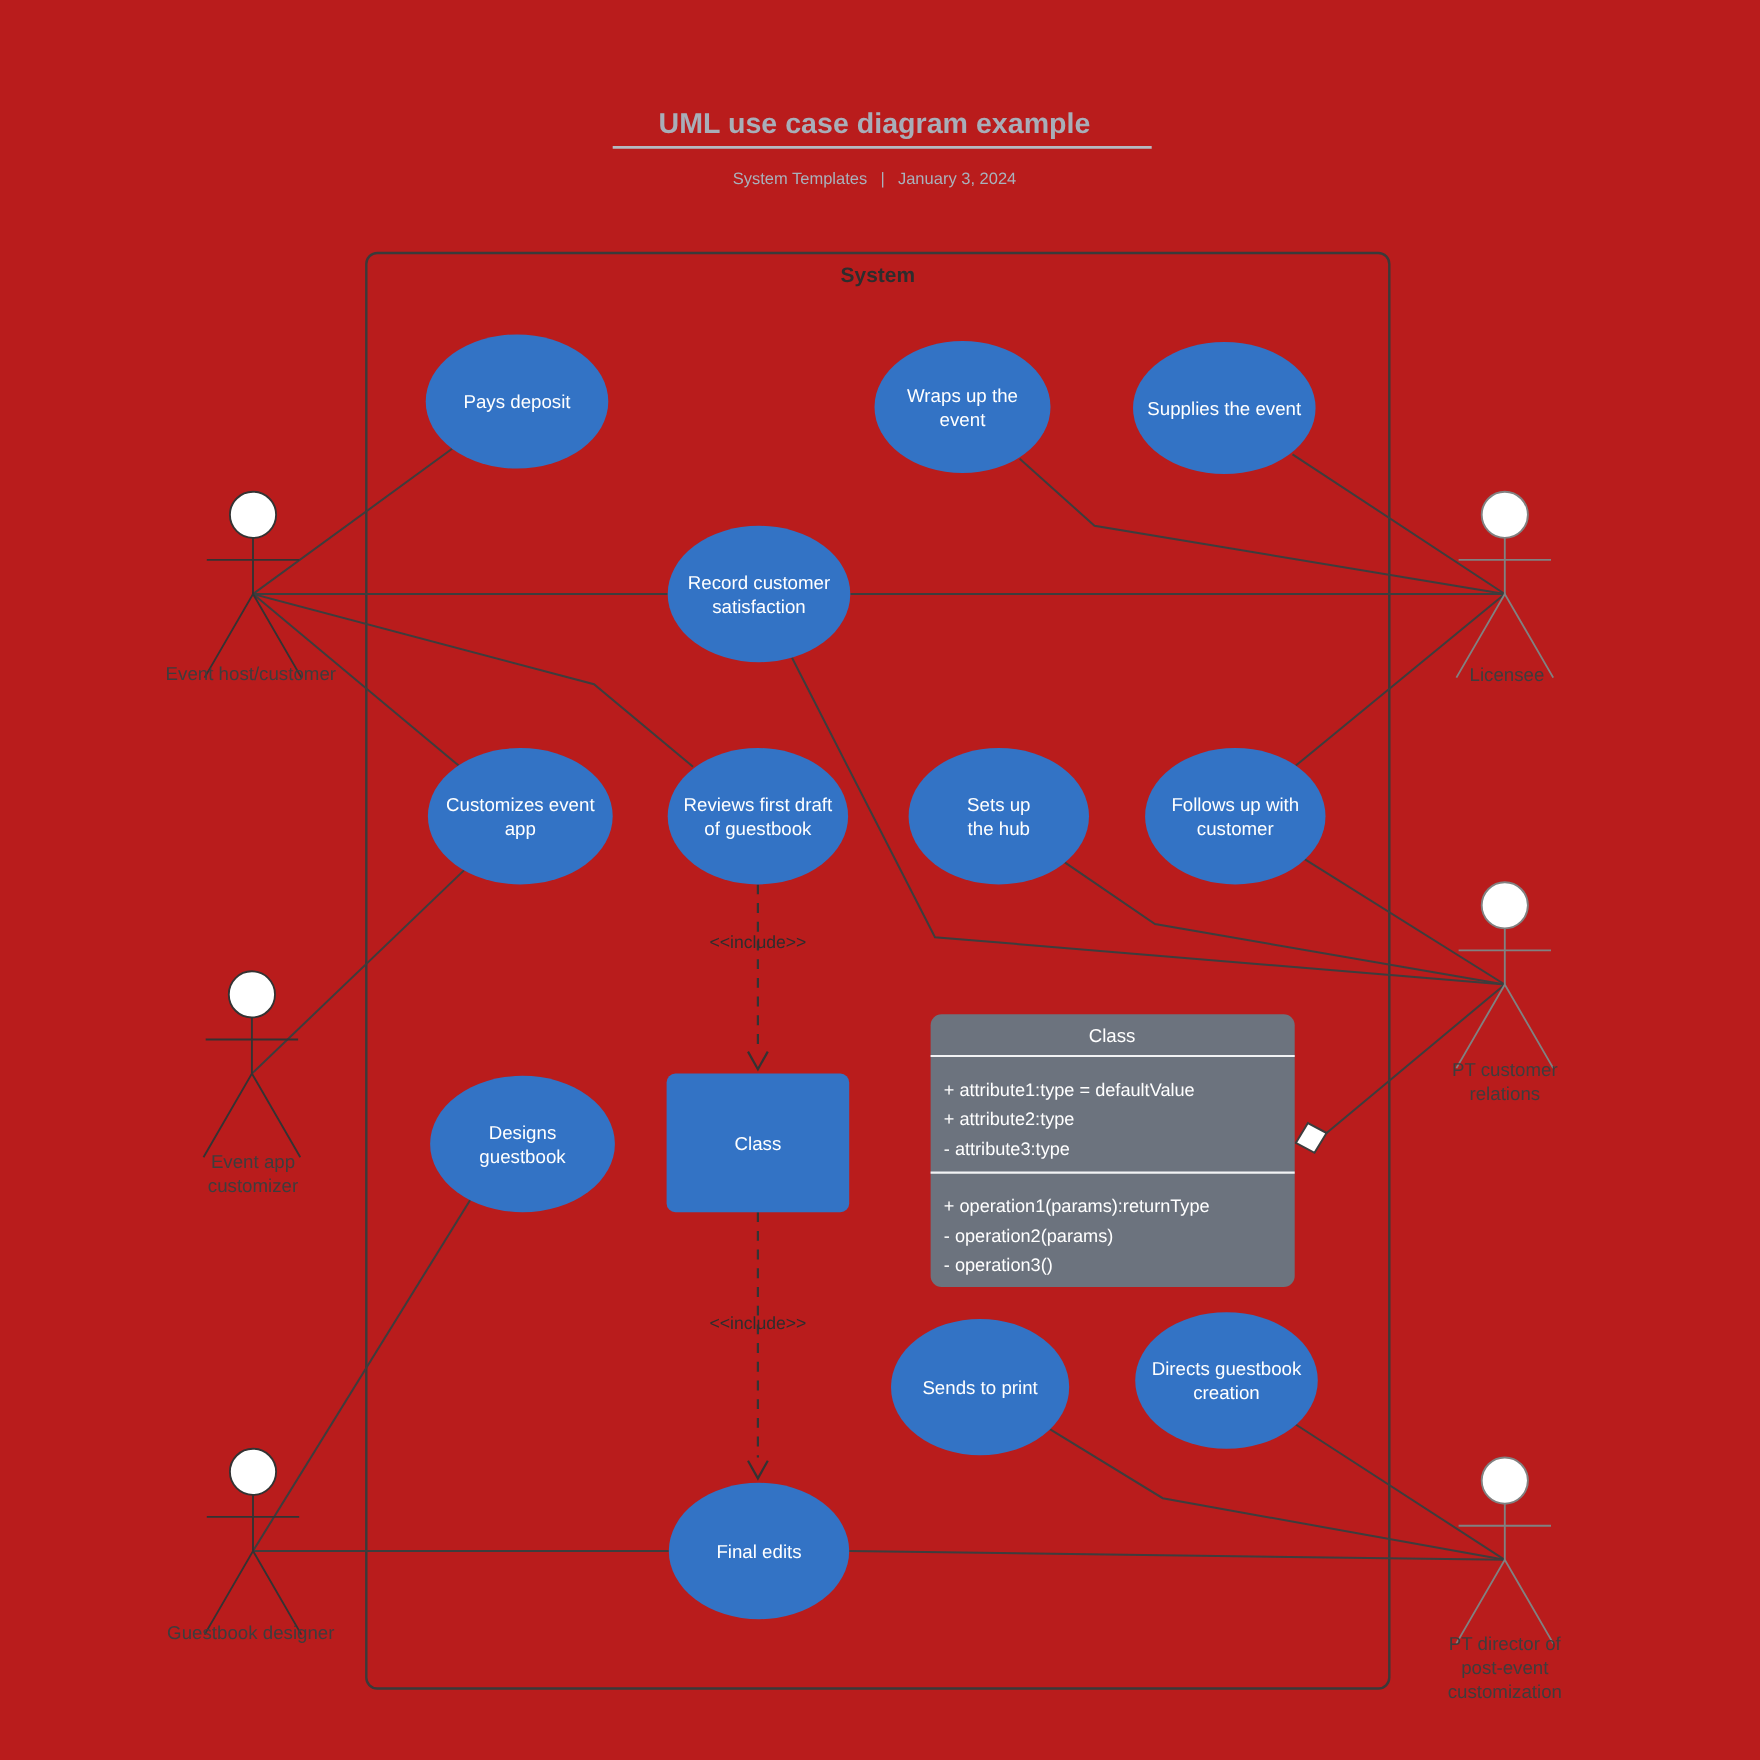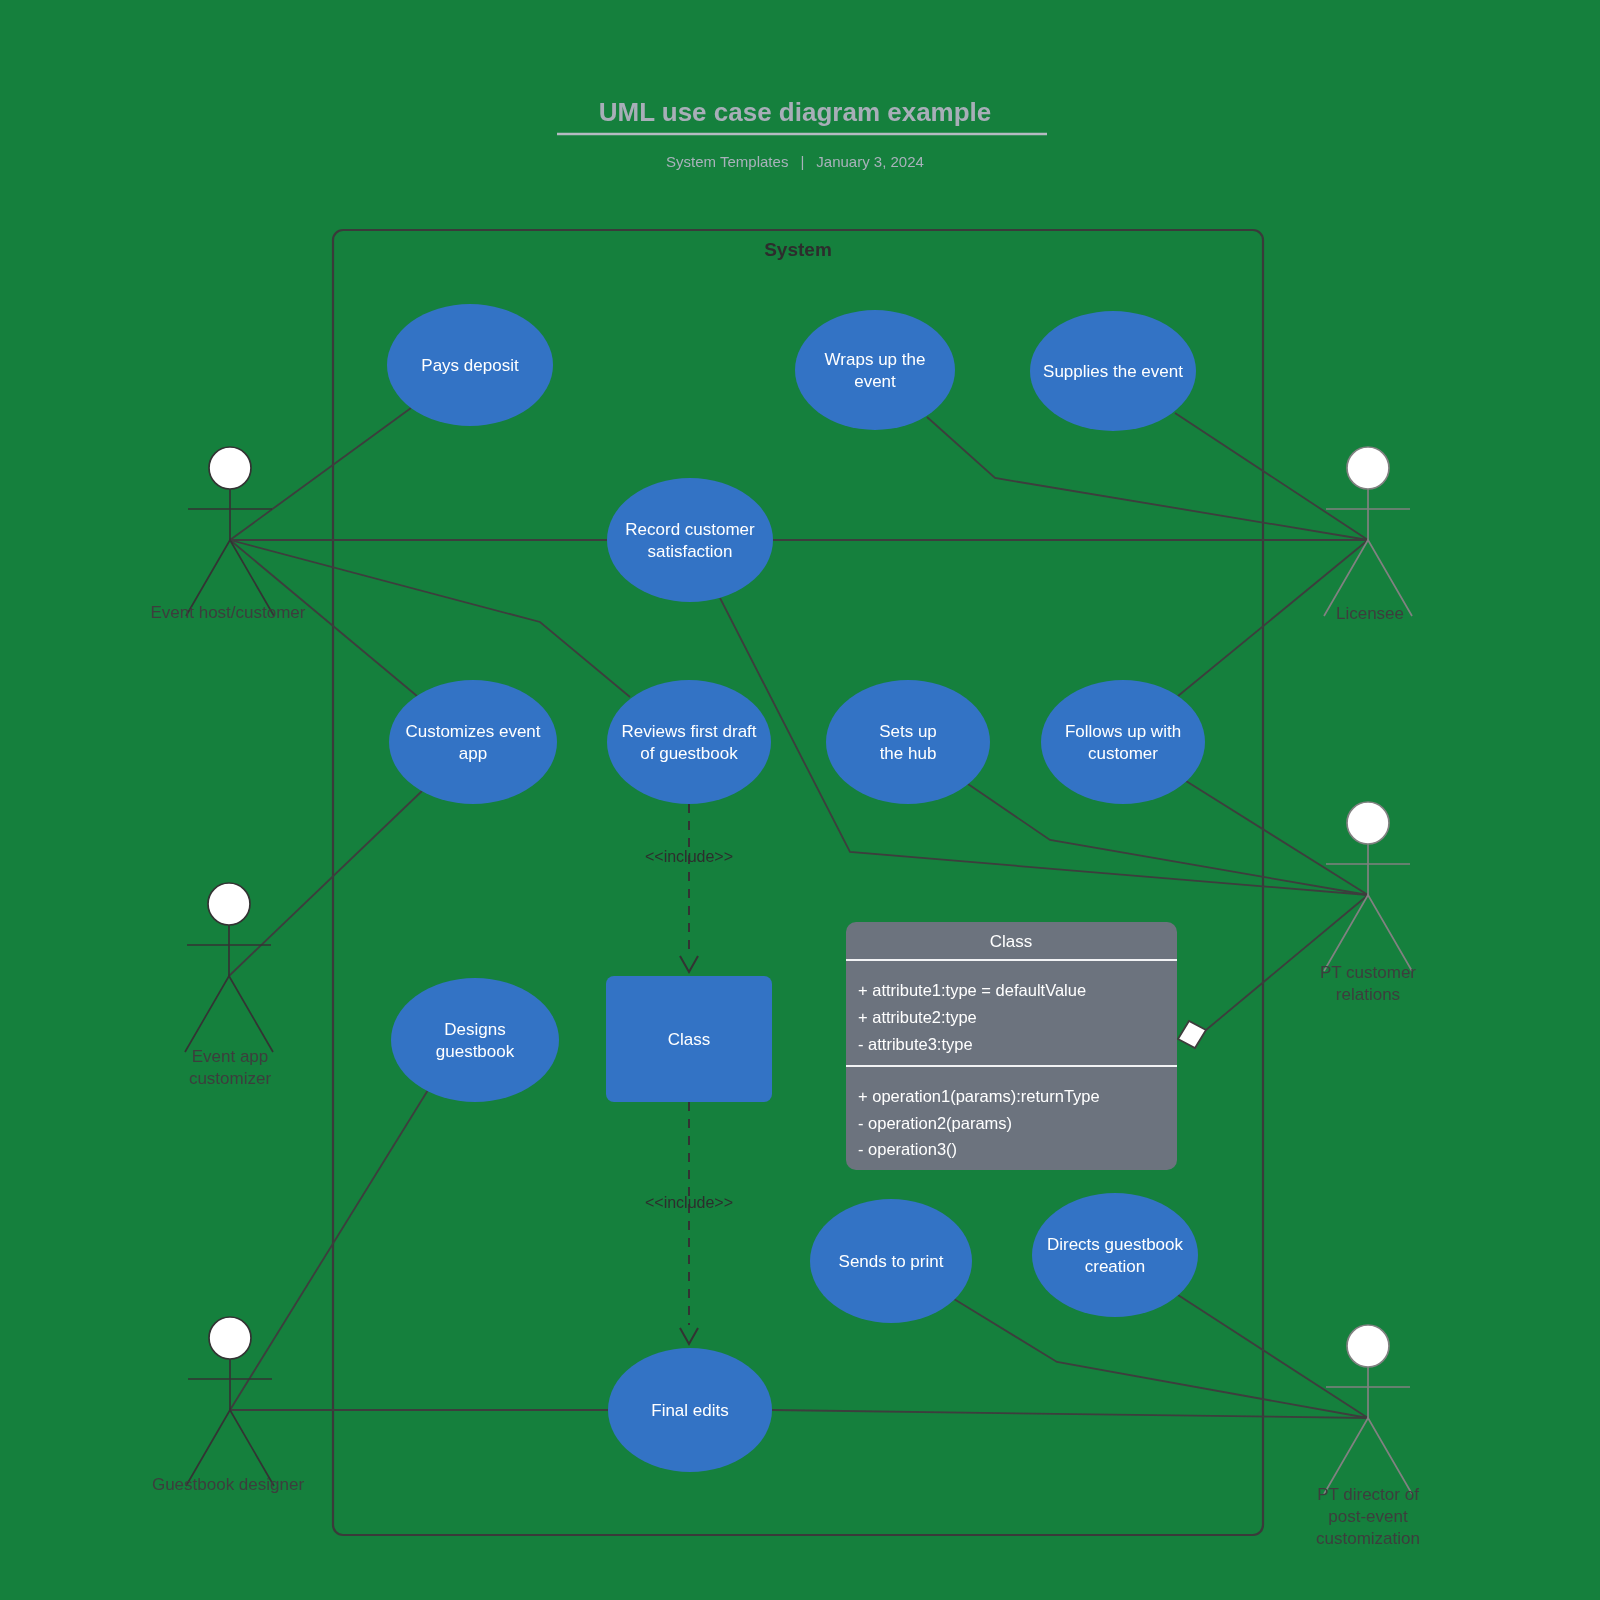--- a/index.html
+++ b/index.html
@@ -1,16 +1,16 @@
 <!DOCTYPE html>
 <html><head>
 <meta charset="utf-8">
 <style>
   html,body { margin:0; padding:0; background:#ffffff; }
-  .stage { width:1600px; height:1600px; position:relative; background:#15803d; }
+  .stage { width:1600px; height:1600px; position:relative; background:#b91c1c; }
   svg { display:block; }
   text { font-family:"Liberation Sans", sans-serif; }
   .page-title   { font-size:26px; font-weight:bold; fill:#a8aeb8; text-anchor:middle; }
   .byline       { font-size:15px; fill:#a9b1bb; text-anchor:middle; }
   .system-label { font-size:19px; font-weight:bold; fill:#2d2d2d; text-anchor:middle; }
   .uc-text      { font-size:17px; fill:#ffffff; text-anchor:middle; }
   .actor-label  { font-size:17px; fill:#3d3d3d; text-anchor:middle; }
   .edge         { stroke:#3d3d3d; stroke-width:1.8; fill:none; }
   .dash         { stroke:#333333; stroke-width:2; fill:none; stroke-dasharray:9 8; }
   .arrowhead    { stroke:#333333; stroke-width:2; fill:none; }

